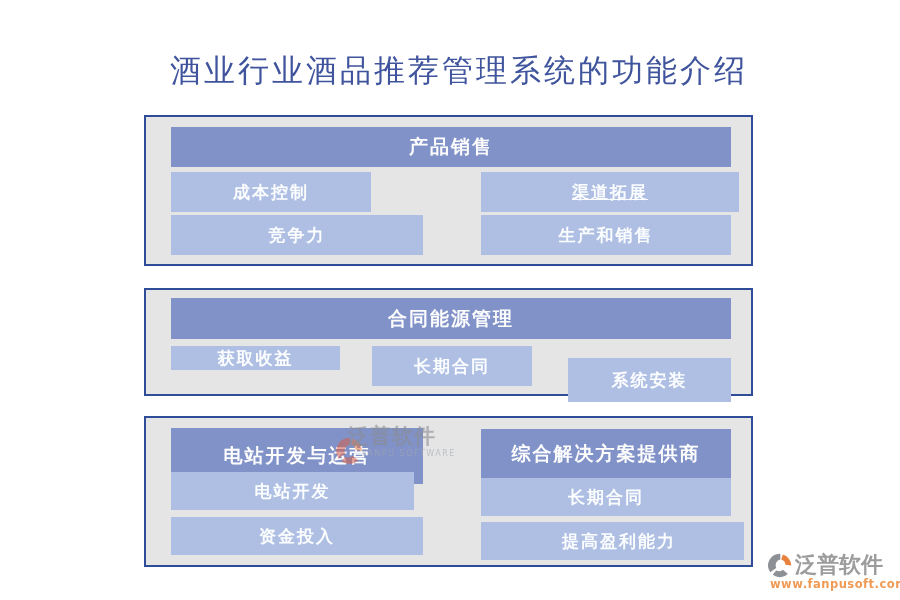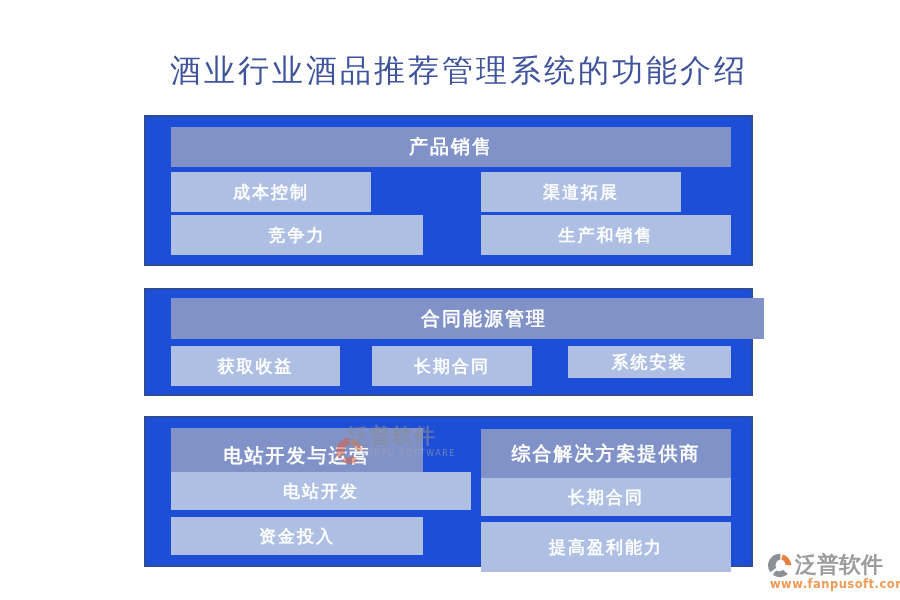--- a/index.html
+++ b/index.html
@@ -23,21 +23,21 @@
     letter-spacing: 3px;
     color: #3f549c;
     font-weight: 400;
     margin-left: 9px;
   }
   .section {
     position: absolute;
     left: 144px;
     width: 605px;
     border: 2px solid #2e4c98;
-    background: #1d4ed8;
+    background: #e5e5e5;
   }
   .sec1 { top: 115px; height: 147px; }
   .sec2 { top: 288px; height: 104px; }
   .sec3 { top: 416px; height: 147px; }
   .hdr {
     position: absolute;
     background: #8092c8;
     color: #fdfdfe;
     font-size: 19px;
     font-weight: bold;
@@ -51,35 +51,35 @@
     color: #fcfdff;
     font-size: 17px;
     font-weight: bold;
     letter-spacing: 2px;
     display: flex; align-items: center; justify-content: center;
     text-align: center;
   }
   
   .sec1 .hdr       { left: 25px; top: 10px;  width: 560px; height: 40px; }
   .sec1 .i0        { left: 25px; top: 55px;  width: 200px; height: 40px; }
-  .sec1 .i1        { left: 335px; top: 55px; width: 200px; height: 40px; }
+  .sec1 .i1        { left: 335px; top: 55px; width: 258px; height: 40px; text-decoration: underline; }
   .sec1 .i2        { left: 25px; top: 98px;  width: 252px; height: 40px; }
   .sec1 .i3        { left: 335px; top: 98px; width: 250px; height: 40px; }
   
-  .sec2 .hdr       { left: 25px; top: 8px;   width: 560px; height: 41px; padding-left: 33px; }
-  .sec2 .i0        { left: 25px; top: 56px;  width: 169px; height: 40px; }
+  .sec2 .hdr       { left: 25px; top: 8px;   width: 560px; height: 41px; }
+  .sec2 .i0        { left: 25px; top: 56px;  width: 169px; height: 24px; }
   .sec2 .i1        { left: 226px; top: 56px; width: 160px; height: 40px; }
-  .sec2 .i2        { left: 422px; top: 56px; width: 163px; height: 32px; }
+  .sec2 .i2        { left: 422px; top: 68px; width: 163px; height: 44px; }
   
   .sec3 .hL        { left: 25px; top: 10px;  width: 252px; height: 56px; }
-  .sec3 .iL0       { left: 25px; top: 54px;  width: 300px; height: 38px; }
+  .sec3 .iL0       { left: 25px; top: 54px;  width: 243px; height: 38px; }
   .sec3 .iL1       { left: 25px; top: 99px;  width: 252px; height: 38px; }
   .sec3 .hR        { left: 335px; top: 11px; width: 250px; height: 50px; }
   .sec3 .iR0       { left: 335px; top: 60px; width: 250px; height: 38px; }
-  .sec3 .iR1       { left: 335px; top: 104px;width: 250px; height: 50px; }
+  .sec3 .iR1       { left: 335px; top: 104px;width: 250px; height: 38px; padding-left: 13px; }
   
   .watermark {
     position: absolute;
     left: 332px; top: 422px;
     width: 110px; height: 46px;
     pointer-events: none;
   }
   .watermark .wm-icon {
     position: absolute; left: 2px; top: 14px;
     width: 30px; height: 30px;

